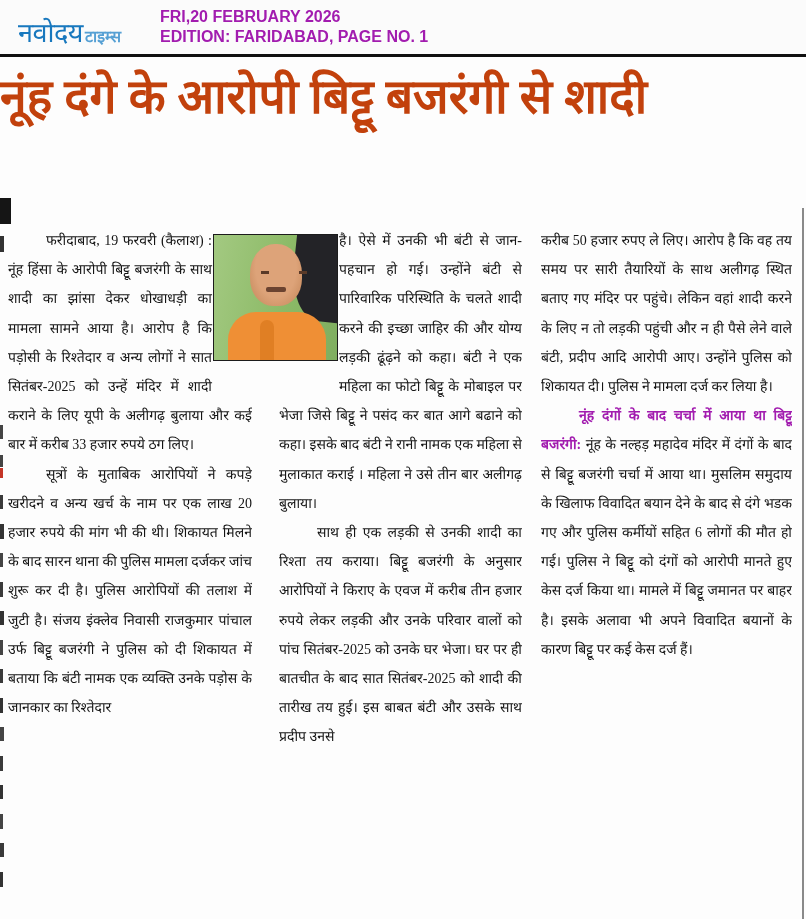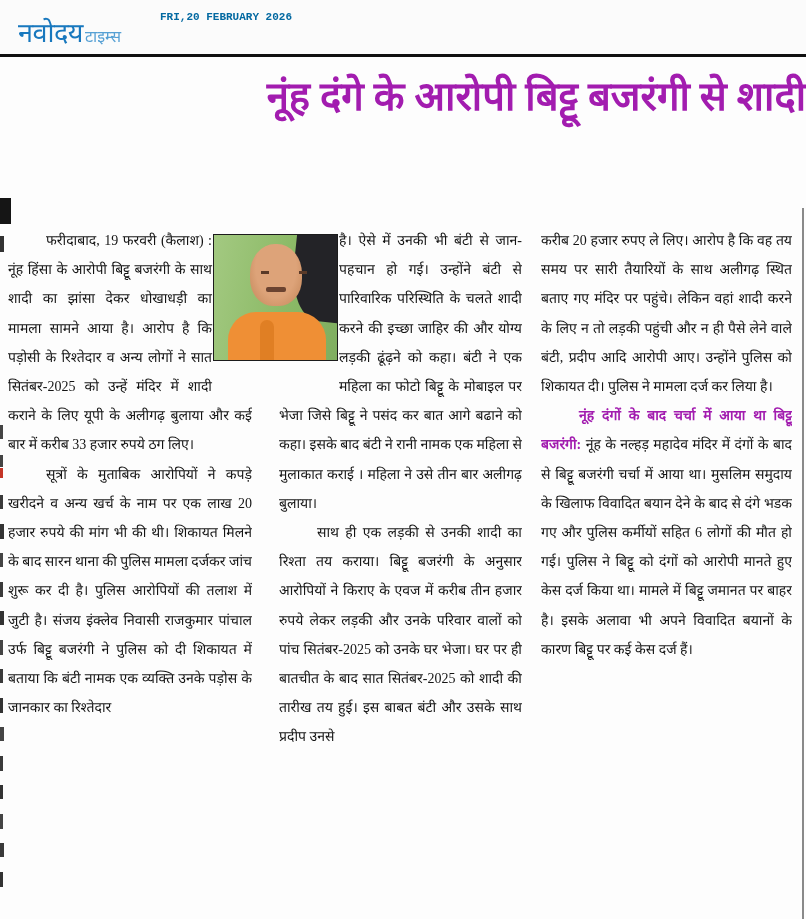--- a/index.html
+++ b/index.html
@@ -6,29 +6,29 @@
   body{
     width:806px;height:919px;position:relative;overflow:hidden;
     background:#fdfdfd;color:#161616;
     font-family:"Liberation Serif","DejaVu Serif",serif;
   }
   
   .masthead{position:absolute;left:0;top:0;width:806px;height:54px;background:#fbfbfb;}
   .logo{position:absolute;left:18px;top:13px;white-space:nowrap;
         font-family:"Liberation Sans","DejaVu Sans",sans-serif;}
   .logo-main{font-size:27px;font-weight:normal;color:#1878be;letter-spacing:-0.5px;}
-  .logo-sub{font-size:16px;font-weight:normal;color:#56a0d4;margin-left:2px;}
+  .logo-sub{font-size:16px;font-weight:bold;color:#56a0d4;margin-left:2px;}
   .date-block{position:absolute;left:160px;top:7px;
-        font-family:Liberation Mono, monospace;
-        font-weight:bold;font-size:11px;line-height:20px;color:#0369a1;}
+        font-family:Liberation Sans, sans-serif;
+        font-weight:bold;font-size:16px;line-height:20px;color:#a21caf;}
   .header-divider{position:absolute;left:0;top:54px;width:806px;height:3px;background:#101010;}
 
   
-  .headline{position:absolute;left:0;top:64px;width:806px;text-align:right;
-        font-weight:bold;color:#a21caf;font-size:40px;line-height:66px;}
+  .headline{position:absolute;left:0;top:64px;width:806px;text-align:left;
+        font-weight:bold;color:#c2410c;font-size:48px;line-height:66px;}
   .headline div{white-space:nowrap;}
 
   
   .col{position:absolute;top:226px;height:708px;overflow:hidden;
        font-size:14px;line-height:29.2px;text-align:justify;color:#141414;}
   .col-1{left:8px;width:244px;}
   .col-2{left:279px;width:243px;font-family:Liberation Serif, serif;}
   .col-3{left:541px;width:251px;}
   .col p{margin:0;padding:0;}
   .indent{text-indent:38px;}
@@ -62,20 +62,21 @@
 </style>
 </head>
 <body>
 
 <div class="masthead">
   <div class="logo">
     <span class="logo-main">नवोदय</span><span class="logo-sub">टाइम्स</span>
   </div>
   <div class="date-block">
     <div>FRI,20 FEBRUARY 2026</div>
+    <div>EDITION: FARIDABAD, PAGE NO. 1</div>
   </div>
 </div>
 <div class="header-divider"></div>
 
 <div class="headline">
   <div>नूंह दंगे के आरोपी बिट्टू बजरंगी से शादी</div>
 </div>
 
 <div class="col col-1">
   <div class="photo-spacer-r"></div>
@@ -83,21 +84,21 @@
   <p class="indent">सूत्रों के मुताबिक आरोपियों ने कपड़े खरीदने व अन्य खर्च के नाम पर एक लाख 20 हजार रुपये की मांग भी की थी। शिकायत मिलने के बाद सारन थाना की पुलिस मामला दर्जकर जांच शुरू कर दी है। पुलिस आरोपियों की तलाश में जुटी है। संजय इंक्लेव निवासी राजकुमार पांचाल उर्फ बिट्टू बजरंगी ने पुलिस को दी शिकायत में बताया कि बंटी नामक एक व्यक्ति उनके पड़ोस के जानकार का रिश्तेदार</p>
 </div>
 
 <div class="col col-2">
   <div class="photo-spacer-l"></div>
   <p>है। ऐसे में उनकी भी बंटी से जान-पहचान हो गई। उन्होंने बंटी से पारिवारिक परिस्थिति के चलते शादी करने की इच्छा जाहिर की और योग्य लड़की ढूंढ़ने को कहा। बंटी ने एक महिला का फोटो बिट्टू के मोबाइल पर भेजा जिसे बिट्टू ने पसंद कर बात आगे बढाने को कहा। इसके बाद बंटी ने रानी नामक एक महिला से मुलाकात कराई । महिला ने उसे तीन बार अलीगढ़ बुलाया।</p>
   <p class="indent">साथ ही एक लड़की से उनकी शादी का रिश्ता तय कराया। बिट्टू बजरंगी के अनुसार आरोपियों ने किराए के एवज में करीब तीन हजार रुपये लेकर लड़की और उनके परिवार वालों को पांच सितंबर-2025 को उनके घर भेजा। घर पर ही बातचीत के बाद सात सितंबर-2025 को शादी की तारीख तय हुई। इस बाबत बंटी और उसके साथ प्रदीप उनसे</p>
 </div>
 
 <div class="col col-3">
-  <p>करीब 20 हजार रुपए ले लिए। आरोप है कि वह तय समय पर सारी तैयारियों के साथ अलीगढ़ स्थित बताए गए मंदिर पर पहुंचे। लेकिन वहां शादी करने के लिए न तो लड़की पहुंची और न ही पैसे लेने वाले बंटी, प्रदीप आदि आरोपी आए। उन्होंने पुलिस को शिकायत दी। पुलिस ने मामला दर्ज कर लिया है।</p>
+  <p>करीब 50 हजार रुपए ले लिए। आरोप है कि वह तय समय पर सारी तैयारियों के साथ अलीगढ़ स्थित बताए गए मंदिर पर पहुंचे। लेकिन वहां शादी करने के लिए न तो लड़की पहुंची और न ही पैसे लेने वाले बंटी, प्रदीप आदि आरोपी आए। उन्होंने पुलिस को शिकायत दी। पुलिस ने मामला दर्ज कर लिया है।</p>
   <p class="indent"><span class="subhead-red">नूंह दंगों के बाद चर्चा में आया था बिट्टू बजरंगी:</span><span> नूंह के नल्हड़ महादेव मंदिर में दंगों के बाद से बिट्टू बजरंगी चर्चा में आया था। मुसलिम समुदाय के खिलाफ विवादित बयान देने के बाद से दंगे भडक गए और पुलिस कर्मीयों सहित 6 लोगों की मौत हो गई। पुलिस ने बिट्टू को दंगों को आरोपी मानते हुए केस दर्ज किया था। मामले में बिट्टू जमानत पर बाहर है। इसके अलावा भी अपने विवादित बयानों के कारण बिट्टू पर कई केस दर्ज हैं।</span></p>
 </div>
 
 <div class="photo">
   <div class="photo-dark"></div>
   <div class="photo-head"></div>
   <div class="photo-eyes"></div>
   <div class="photo-mustache"></div>
   <div class="photo-robe"></div>
   <div class="photo-robe-fold"></div>

